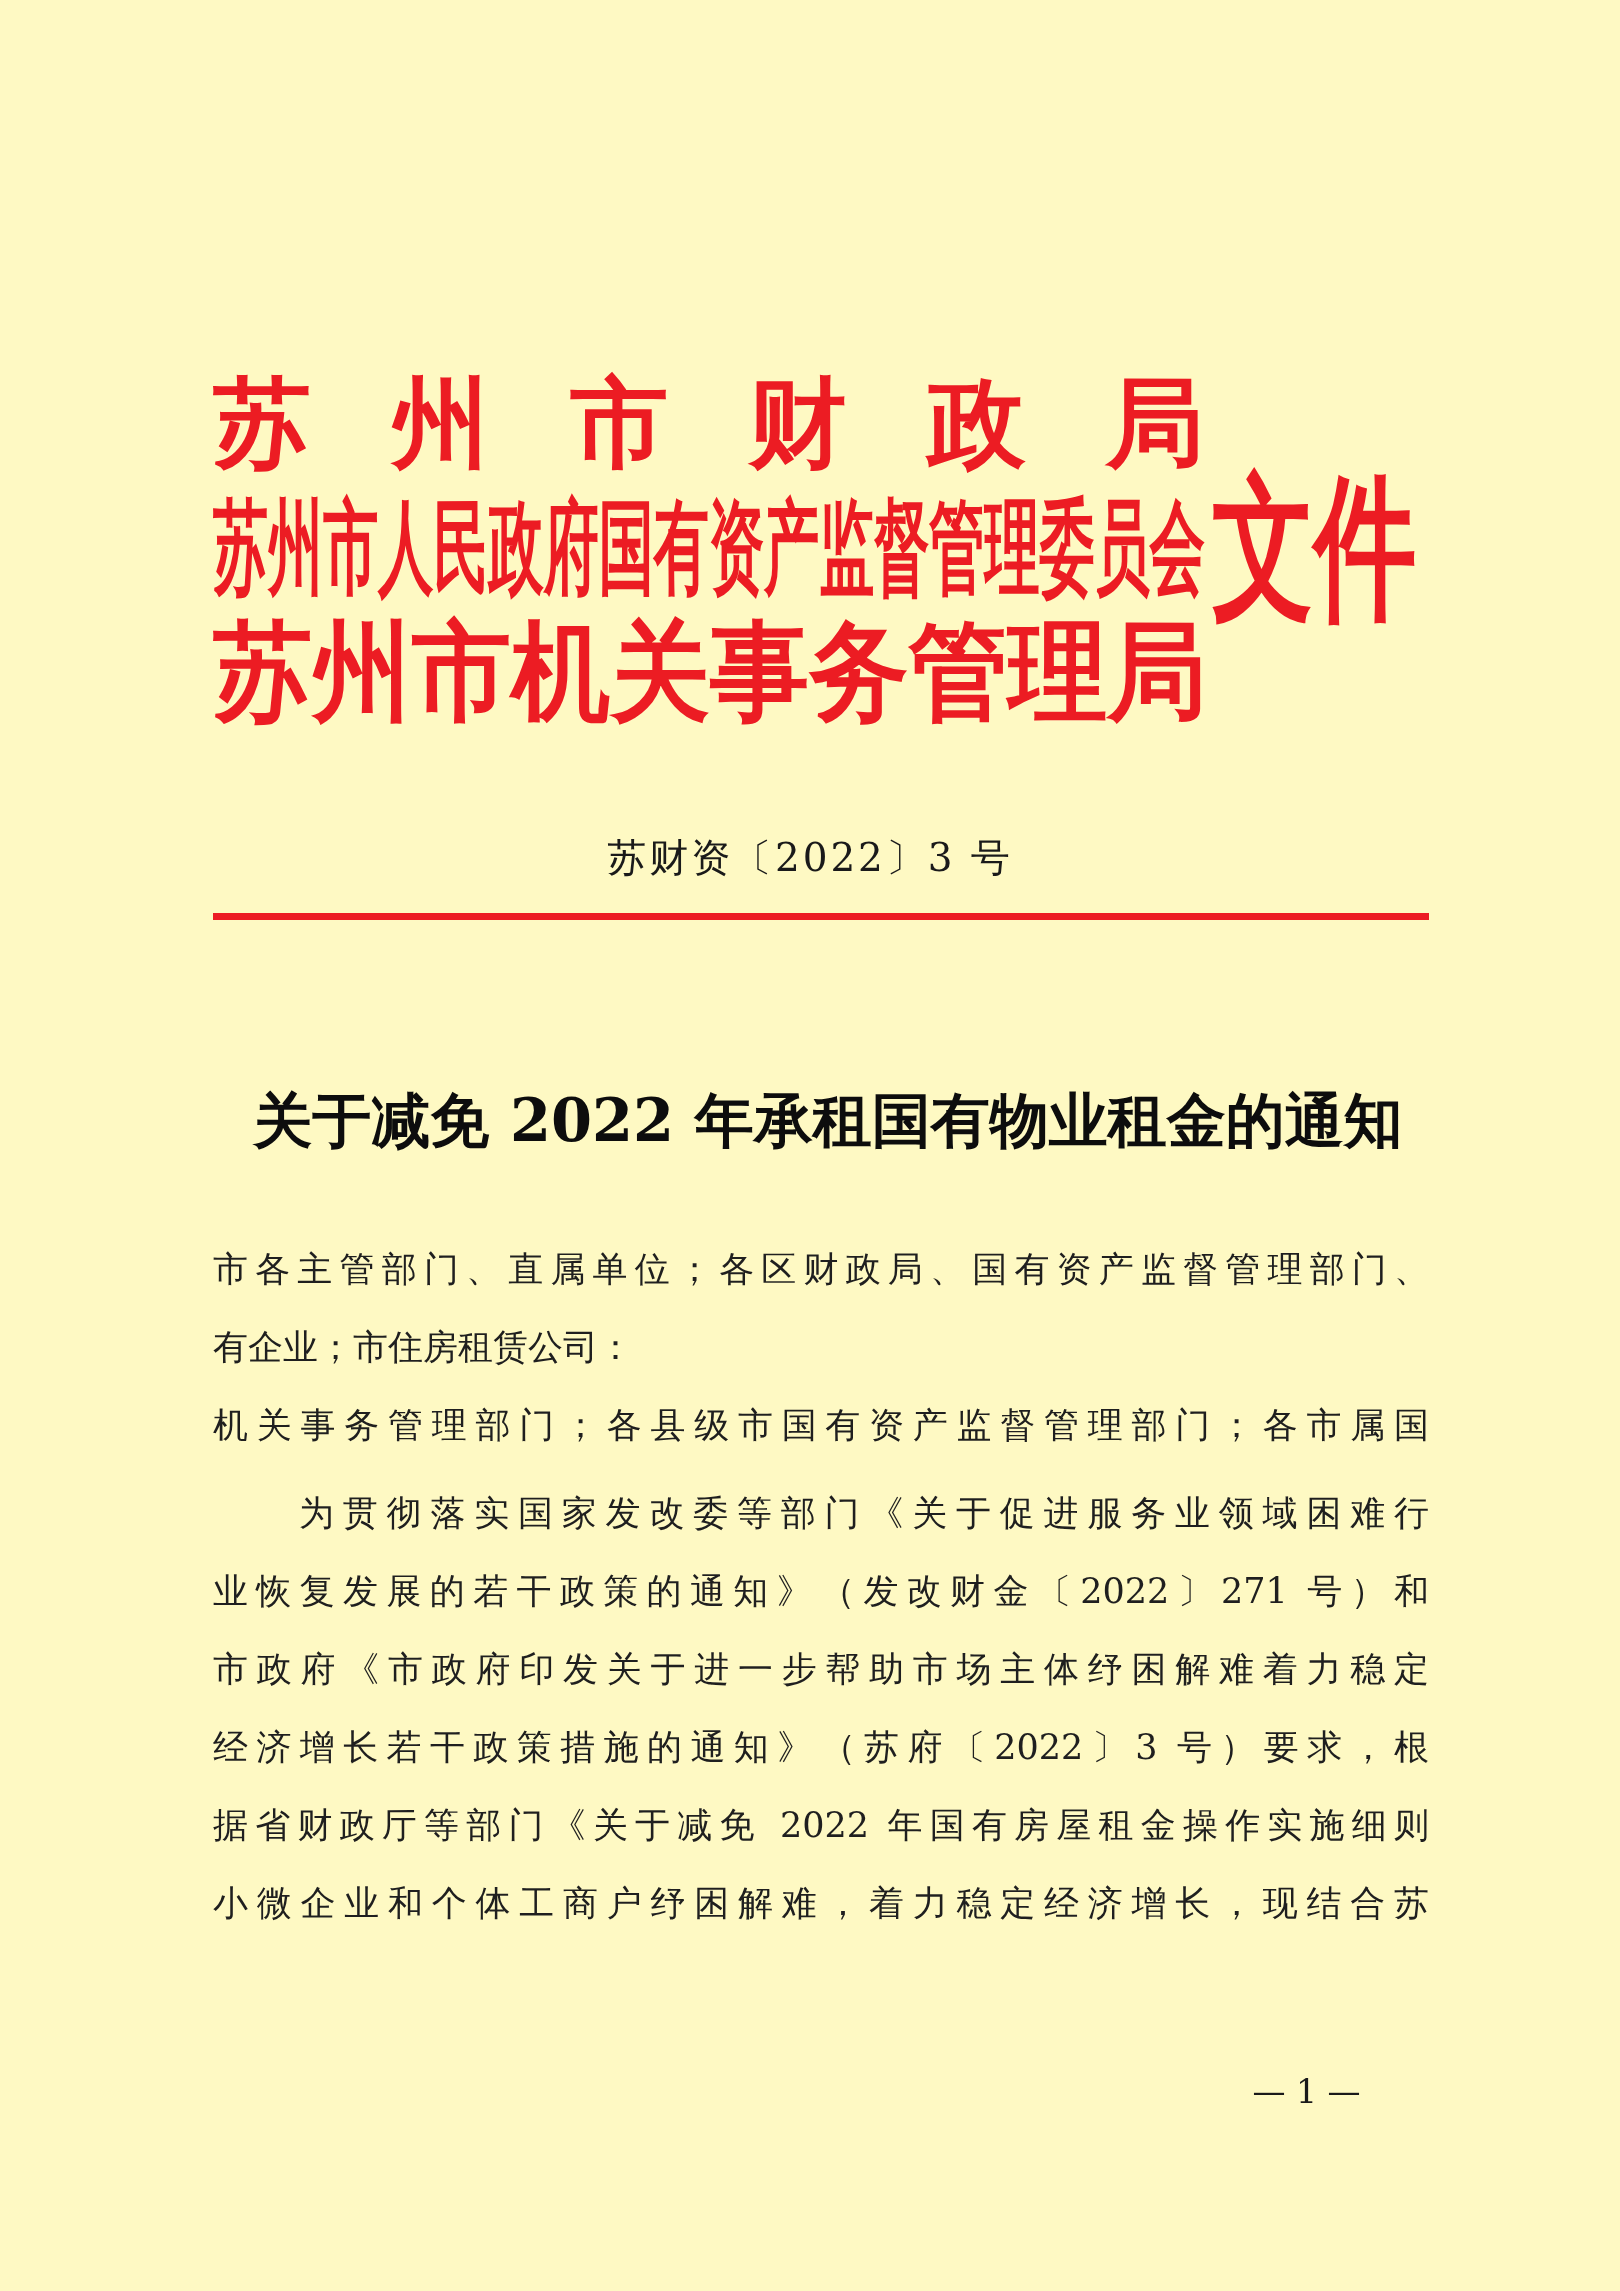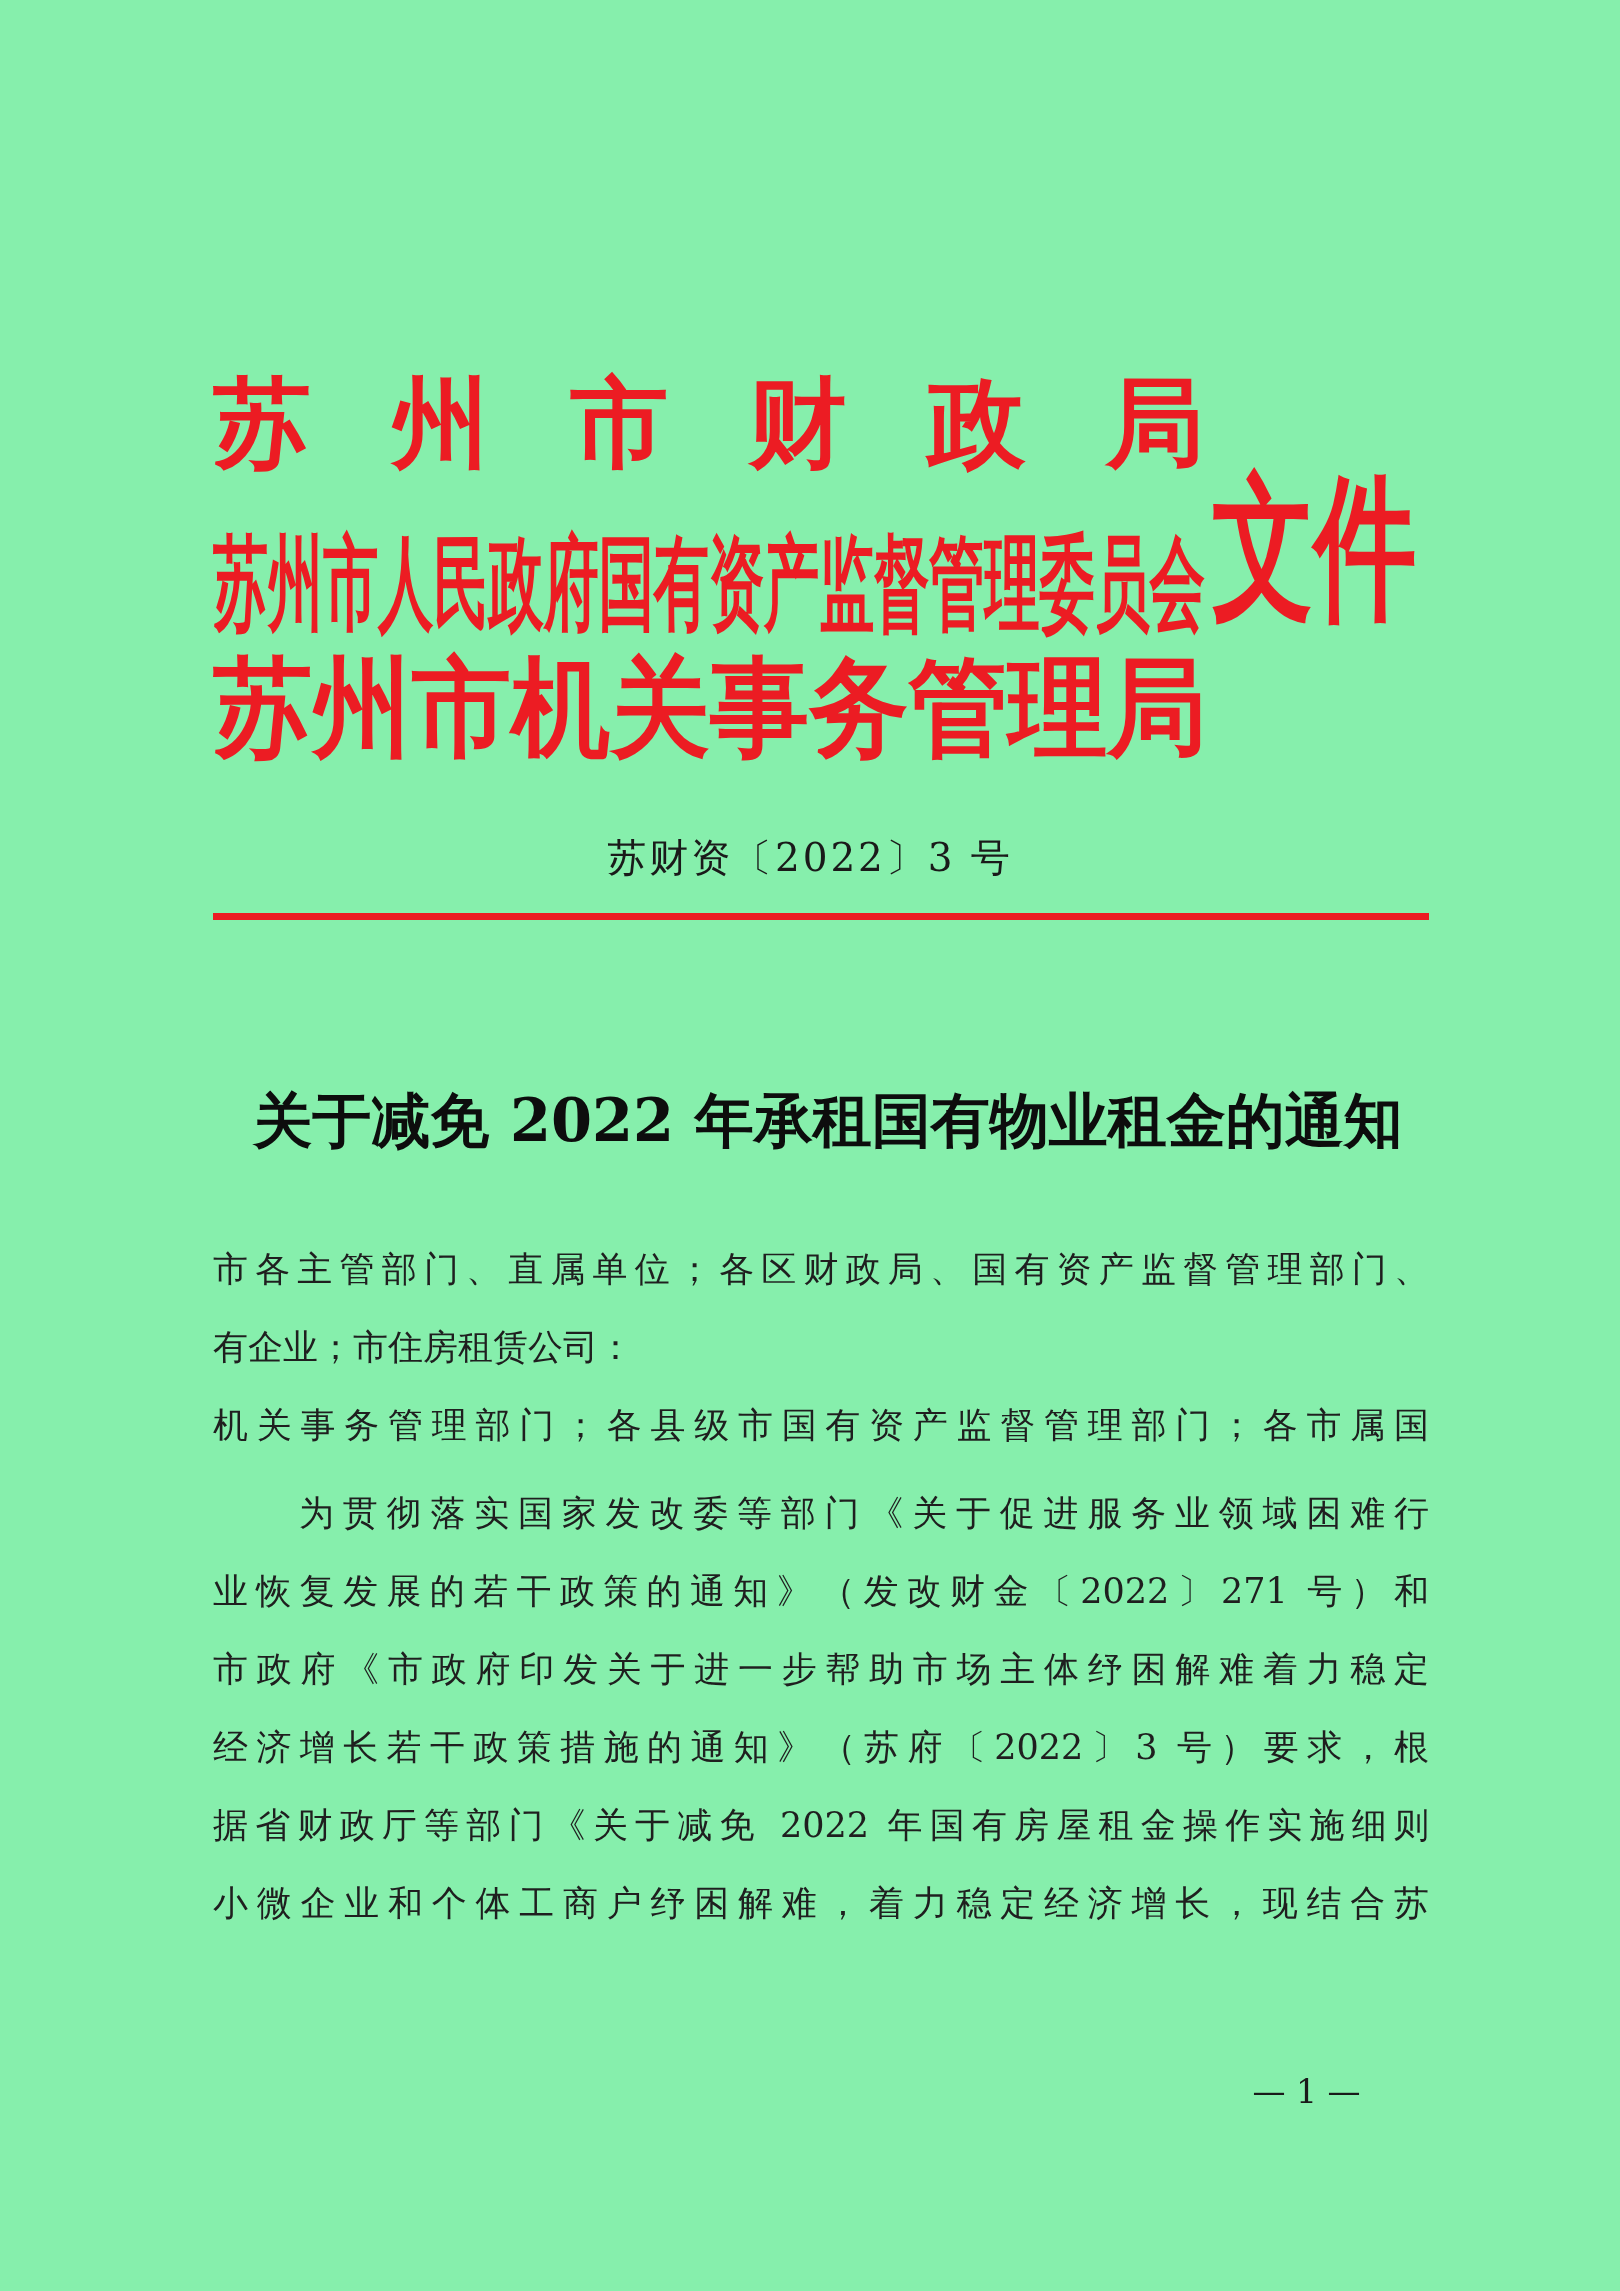--- a/index.html
+++ b/index.html
@@ -1,34 +1,34 @@
 <!DOCTYPE html>
 <html><head>
 <meta charset="utf-8">
 <style>
   html,body{margin:0;padding:0;background:#888;}
   .page{
     position:relative;
     width:1620px;height:2292px;
     margin:0 auto;
-    background:#86efac;
+    background:#fef9c3;
     font-family:"DejaVu Serif", serif;
     overflow:hidden;
   }
   
   .agency{
     position:absolute;left:213px;top:361px;width:991px;
     color:#ec1c23;font-weight:bold;
   }
   .agency .l1{
     font-size:98px;line-height:124px;height:124px;
     text-align:justify;text-align-last:justify;
     white-space:nowrap;
   }
-  .agency .l2wrap{height:124px;margin-top:36px;}
+  .agency .l2wrap{height:124px;}
   .agency .l2{
     font-size:103px;line-height:124px;height:124px;
     white-space:nowrap;
     transform:scaleX(0.535);
     transform-origin:left center;
   }
   .agency .l3{
     font-size:108px;line-height:124px;height:124px;
     white-space:nowrap;
     transform:scaleX(0.92);

